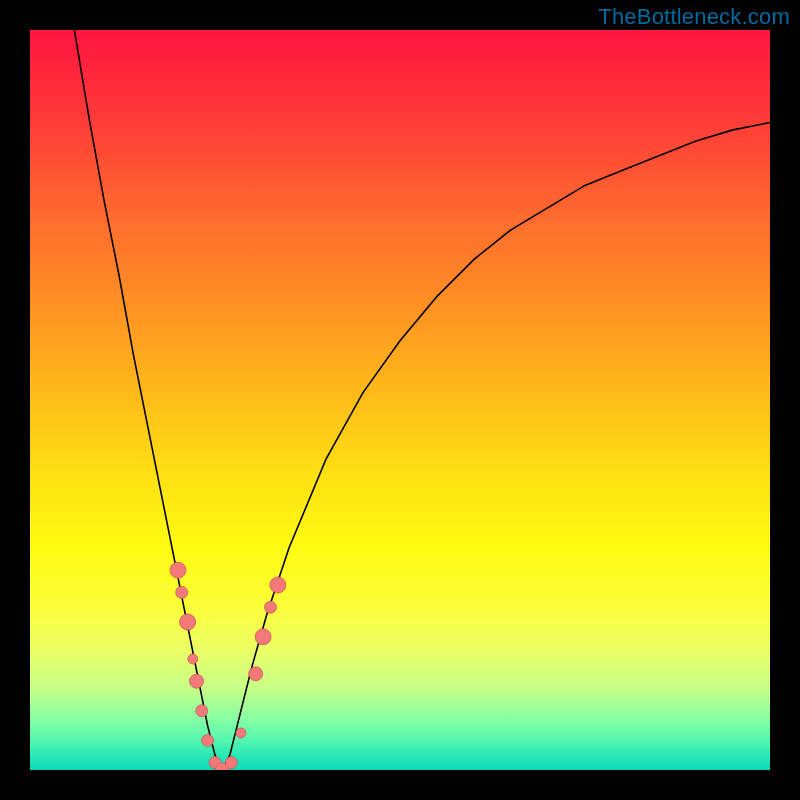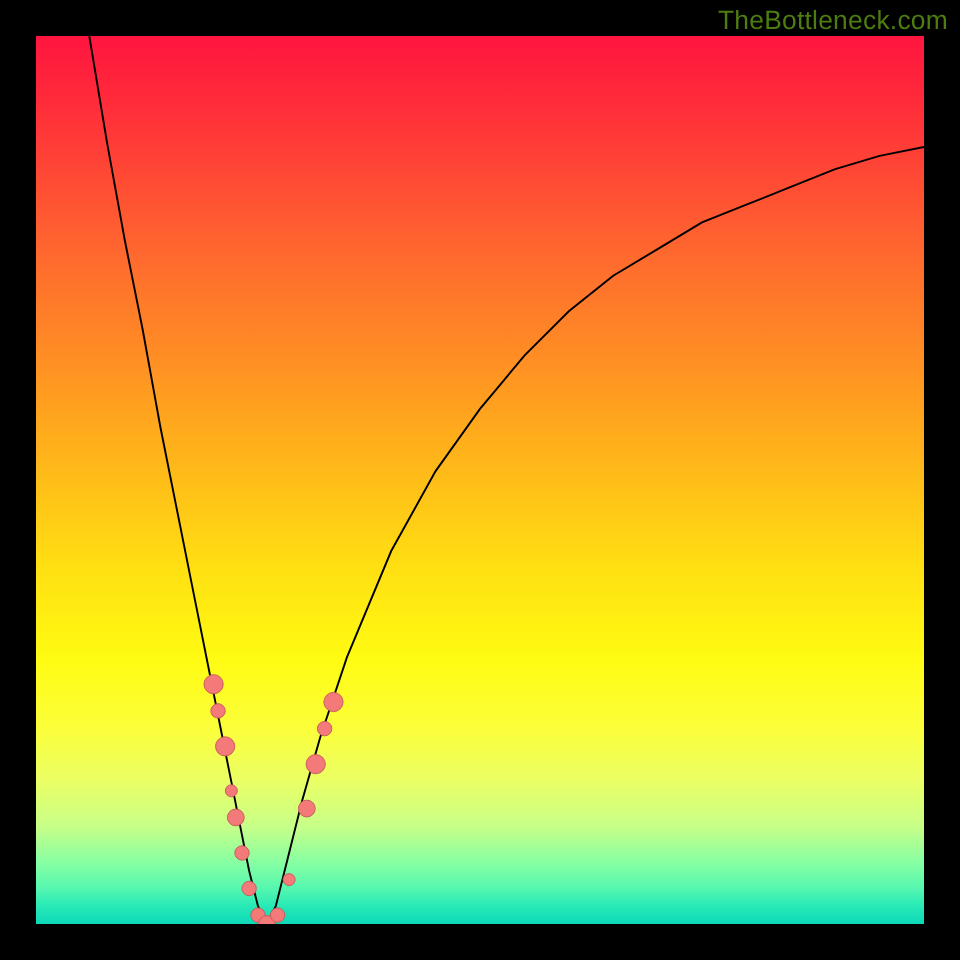--- a/index.html
+++ b/index.html
@@ -62,21 +62,21 @@
   }
   .marker-big {
     fill: #f47a7a;
     stroke: #c75a5a;
     stroke-width: 0.8;
   }
   .watermark {
     position: absolute;
     top: 4px;
     right: 10px;
-    color: #4d7c0f;
+    color: #0369a1;
     font-size: 22px;
     letter-spacing: 0.2px;
     font-family: Arial, Helvetica, sans-serif;
   }
 </style>
 </head>
 <body>
 
 <div class="frame">
 

